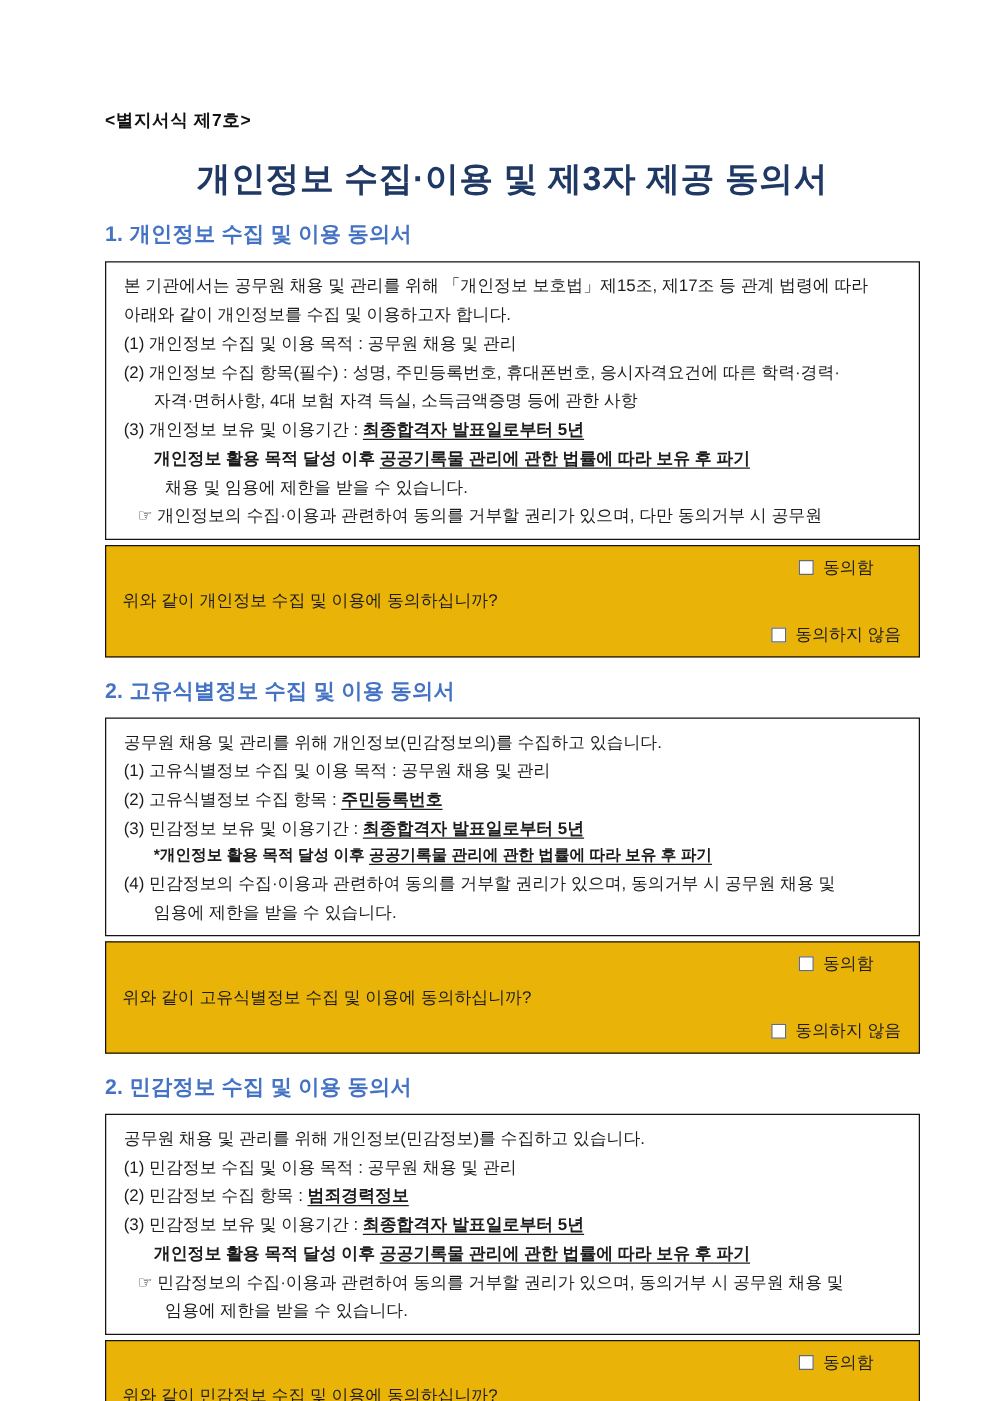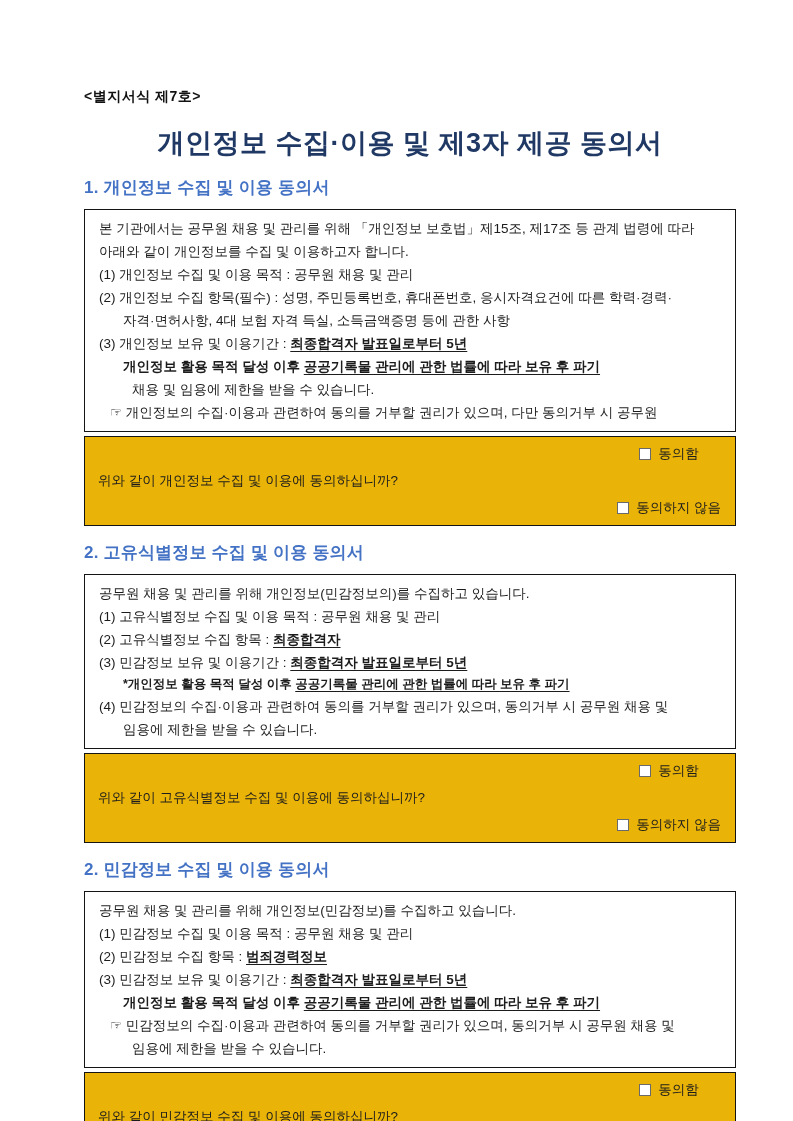--- a/index.html
+++ b/index.html
@@ -87,21 +87,21 @@
                 <span class="opt-label">동의하지 않음</span>
               </label>
             </span>
           </div>
         </section>
         <section class="sec">
           <div class="sec-heading">2. 고유식별정보 수집 및 이용 동의서</div>
           <div class="box">
             <div class="line ind0"><span>공무원 채용 및 관리를 위해 개인정보(민감정보의)를 수집하고 있습니다.</span></div>
             <div class="line ind0"><span>(1) 고유식별정보 수집 및 이용 목적 : 공무원 채용 및 관리</span></div>
-            <div class="line ind0"><span>(2) 고유식별정보 수집 항목 : </span><span class="b u">최종합격자</span></div>
+            <div class="line ind0"><span>(2) 고유식별정보 수집 항목 : </span><span class="b u">주민등록번호</span></div>
             <div class="line ind0"><span>(3) 민감정보 보유 및 이용기간 : </span><span class="b u">최종합격자 발표일로부터 5년</span></div>
             <div class="line ind1 small"><span class="b ">*개인정보 활용 목적 달성 이후 </span><span class="b u">공공기록물 관리에 관한 법률에 따라 보유 후 파기</span></div>
             <div class="line ind0"><span>(4) 민감정보의 수집·이용과 관련하여 동의를 거부할 권리가 있으며, 동의거부 시 공무원 채용 및</span></div>
             <div class="line ind1"><span>임용에 제한을 받을 수 있습니다.</span></div>
           </div>
           <div class="consent">
             <span class="q">위와 같이 고유식별정보 수집 및 이용에 동의하십니까?</span>
             <span class="opts">
               <label class="opt">
                 <span class="cb"></span>

